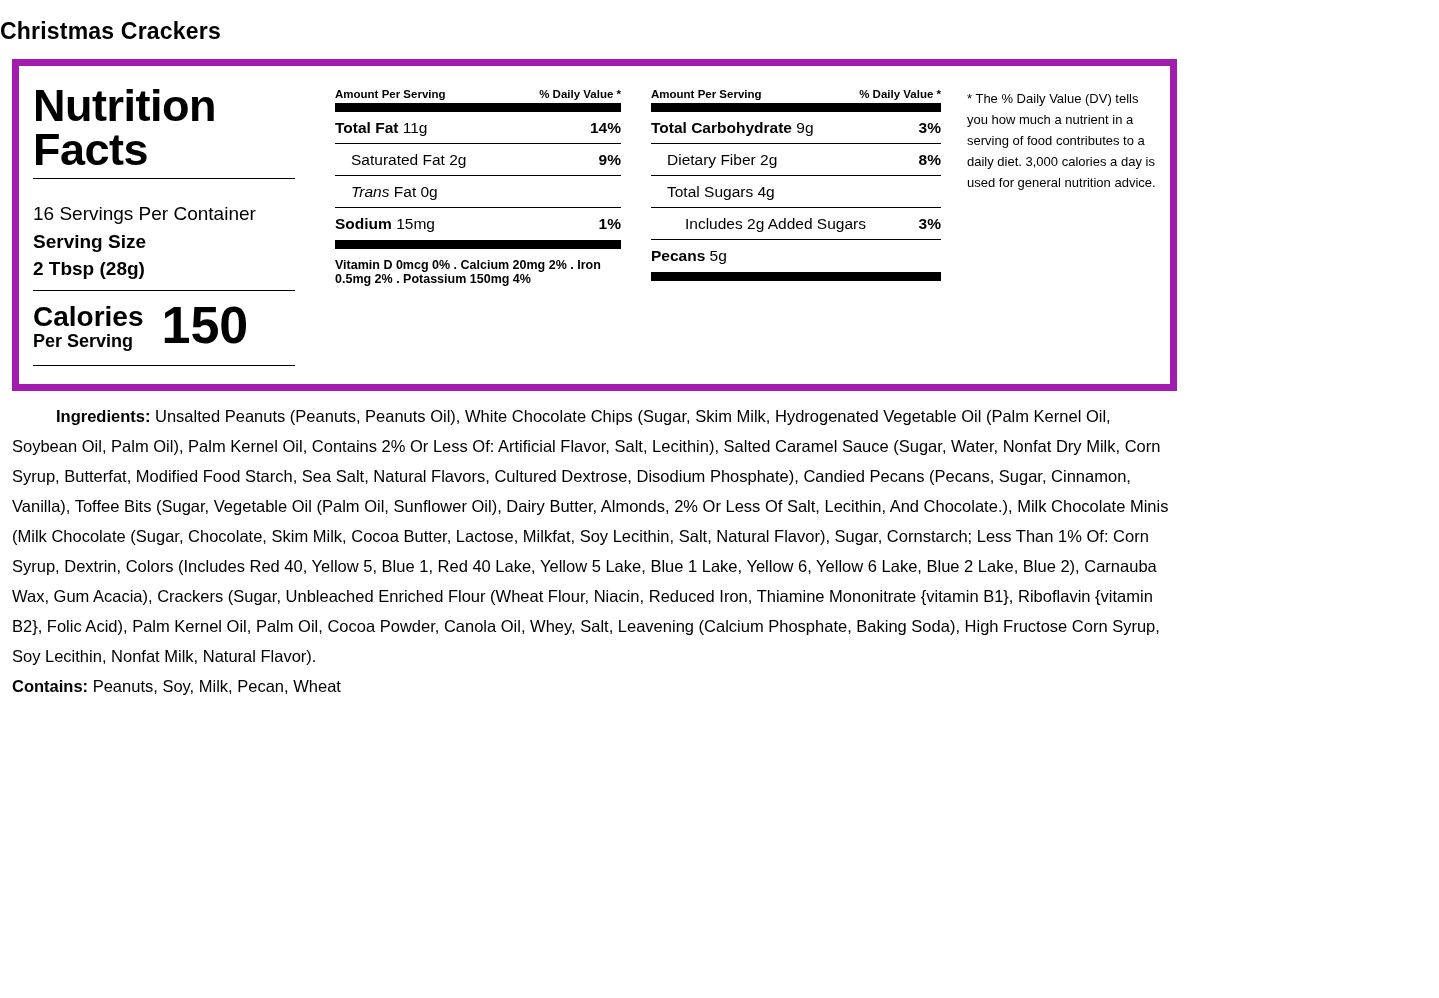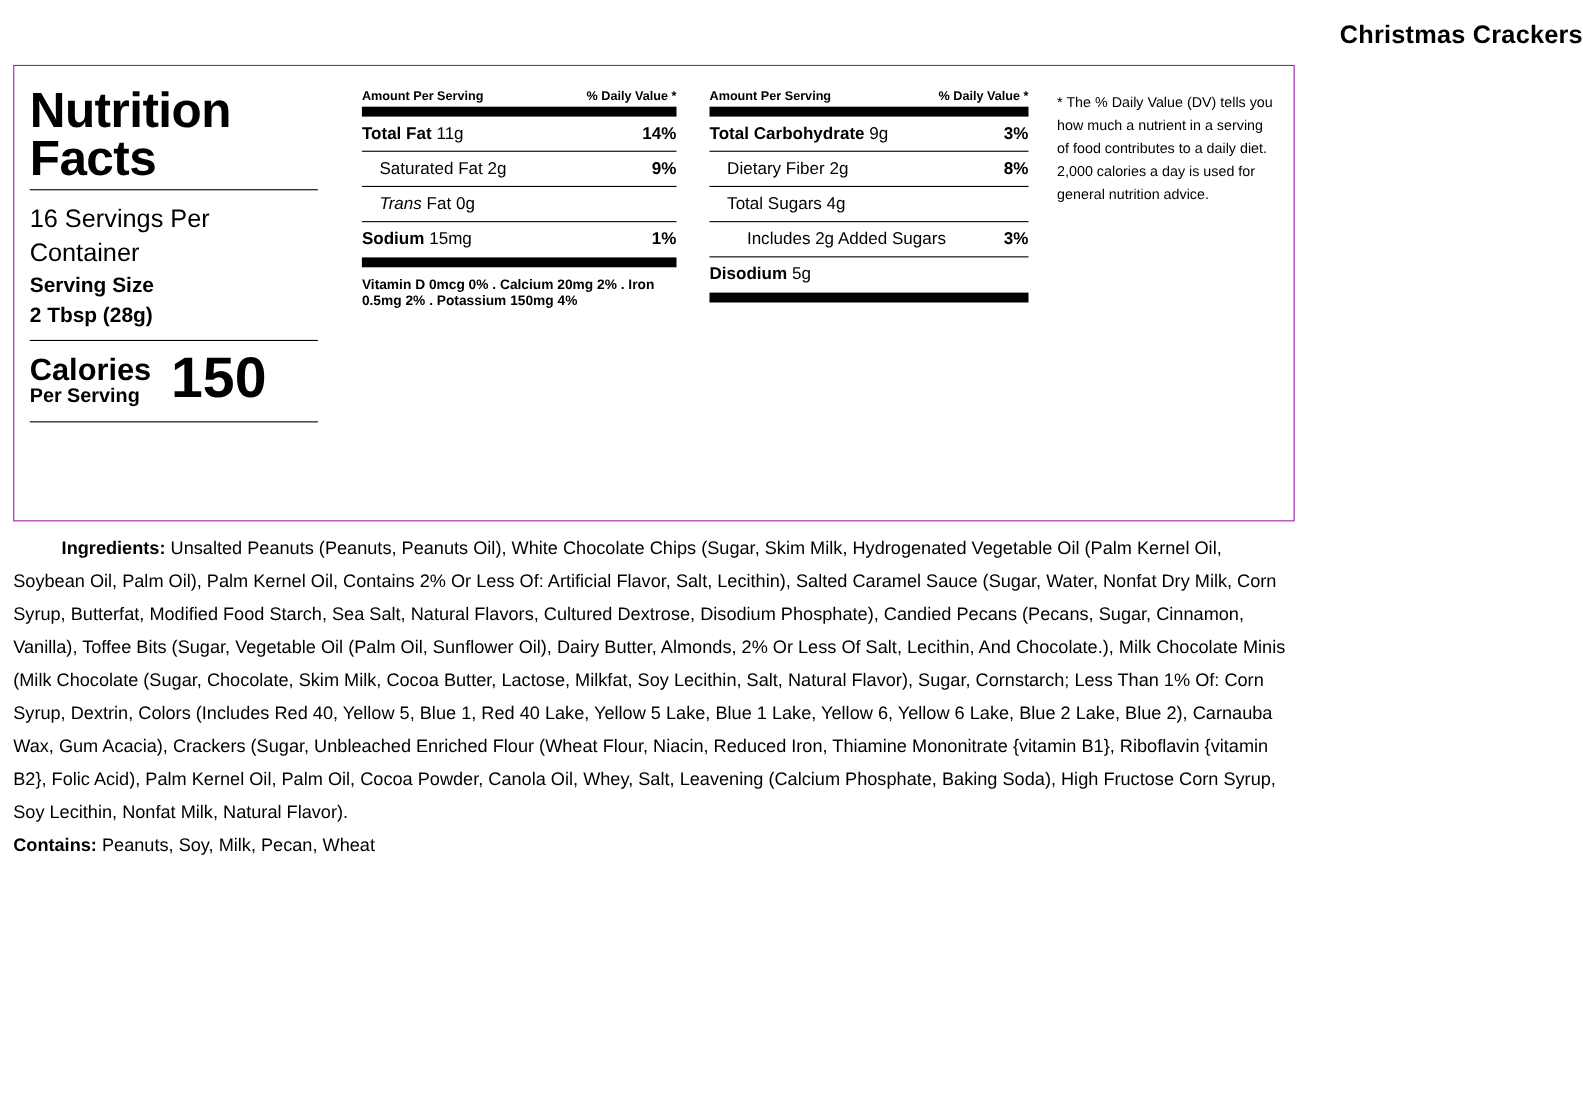--- a/index.html
+++ b/index.html
@@ -8,32 +8,32 @@
     background: #ffffff;
   }
   body {
     width: 1439px;
     min-height: 998px;
     font-family: "Liberation Sans", sans-serif;
     color: #000000;
     position: relative;
   }
   .page-title {
-    text-align: right;
+    text-align: left;
     font-size: 23px;
     font-weight: bold;
     margin: 18px 0 14px 0;
     letter-spacing: 0.2px;
   }
   .panel {
-    border: 1px solid #a21caf;
+    border: 7px solid #a21caf;
     margin: 0 12px 0 12px;
     box-sizing: border-box;
     width: 1165px;
-    height: 415px;
+    height: 332px;
     position: relative;
     display: flex;
     flex-direction: row;
     padding: 0;
   }
   
   .col-left {
     width: 290px;
     padding: 12px 14px 0 14px;
     box-sizing: border-box;
@@ -43,23 +43,23 @@
     font-weight: bold;
     line-height: 0.98;
     letter-spacing: -0.5px;
     margin: 6px 0 0 0;
   }
   .rule-thin {
     border-bottom: 1px solid #000;
     margin: 6px 0 0 0;
   }
   .servings {
-    font-size: 23px;
+    font-size: 19px;
     line-height: 1.35;
-    margin-top: 10px;
+    margin-top: 22px;
   }
   .serving-size {
     font-size: 19px;
     font-weight: bold;
     line-height: 1.35;
     margin-top: 2px;
   }
   .rule-thin2 {
     border-bottom: 1px solid #000;
     margin: 8px 0 0 0;
@@ -239,27 +239,27 @@
     </div>
     <div class="nrow">
       <span class="name indent1">Total Sugars 4g</span>
       <span class="dv"></span>
     </div>
     <div class="nrow">
       <span class="name indent2">Includes 2g Added Sugars</span>
       <span class="dv">3%</span>
     </div>
     <div class="nrow last">
-      <span class="name"><b>Disodium</b> <span>5g</span></span>
+      <span class="name"><b>Pecans</b> <span>5g</span></span>
       <span class="dv"></span>
     </div>
     <div class="bar-thick-bottom"></div>
   </div>
 
-  <div class="col-note">* The % Daily Value (DV) tells you how much a nutrient in a serving of food contributes to a daily diet. 2,000 calories a day is used for general nutrition advice.</div>
+  <div class="col-note">* The % Daily Value (DV) tells you how much a nutrient in a serving of food contributes to a daily diet. 3,000 calories a day is used for general nutrition advice.</div>
 
 </div>
 
 <div class="ingredients">
   <b>Ingredients:</b><span> Unsalted Peanuts (Peanuts, Peanuts Oil), White Chocolate Chips (Sugar, Skim Milk, Hydrogenated Vegetable Oil (Palm Kernel Oil, Soybean Oil, Palm Oil), Palm Kernel Oil, Contains 2% Or Less Of: Artificial Flavor, Salt, Lecithin), Salted Caramel Sauce (Sugar, Water, Nonfat Dry Milk, Corn Syrup, Butterfat, Modified Food Starch, Sea Salt, Natural Flavors, Cultured Dextrose, Disodium Phosphate), Candied Pecans (Pecans, Sugar, Cinnamon, Vanilla), Toffee Bits (Sugar, Vegetable Oil (Palm Oil, Sunflower Oil), Dairy Butter, Almonds, 2% Or Less Of Salt, Lecithin, And Chocolate.), Milk Chocolate Minis (Milk Chocolate (Sugar, Chocolate, Skim Milk, Cocoa Butter, Lactose, Milkfat, Soy Lecithin, Salt, Natural Flavor), Sugar, Cornstarch; Less Than 1% Of: Corn Syrup, Dextrin, Colors (Includes Red 40, Yellow 5, Blue 1, Red 40 Lake, Yellow 5 Lake, Blue 1 Lake, Yellow 6, Yellow 6 Lake, Blue 2 Lake, Blue 2), Carnauba Wax, Gum Acacia), Crackers (Sugar, Unbleached Enriched Flour (Wheat Flour, Niacin, Reduced Iron, Thiamine Mononitrate {vitamin B1}, Riboflavin {vitamin B2}, Folic Acid), Palm Kernel Oil, Palm Oil, Cocoa Powder, Canola Oil, Whey, Salt, Leavening (Calcium Phosphate, Baking Soda), High Fructose Corn Syrup, Soy Lecithin, Nonfat Milk, Natural Flavor).</span>
 </div>
 
 <div class="contains">
   <b>Contains:</b><span> Peanuts, Soy, Milk, Pecan, Wheat</span>
 </div>

